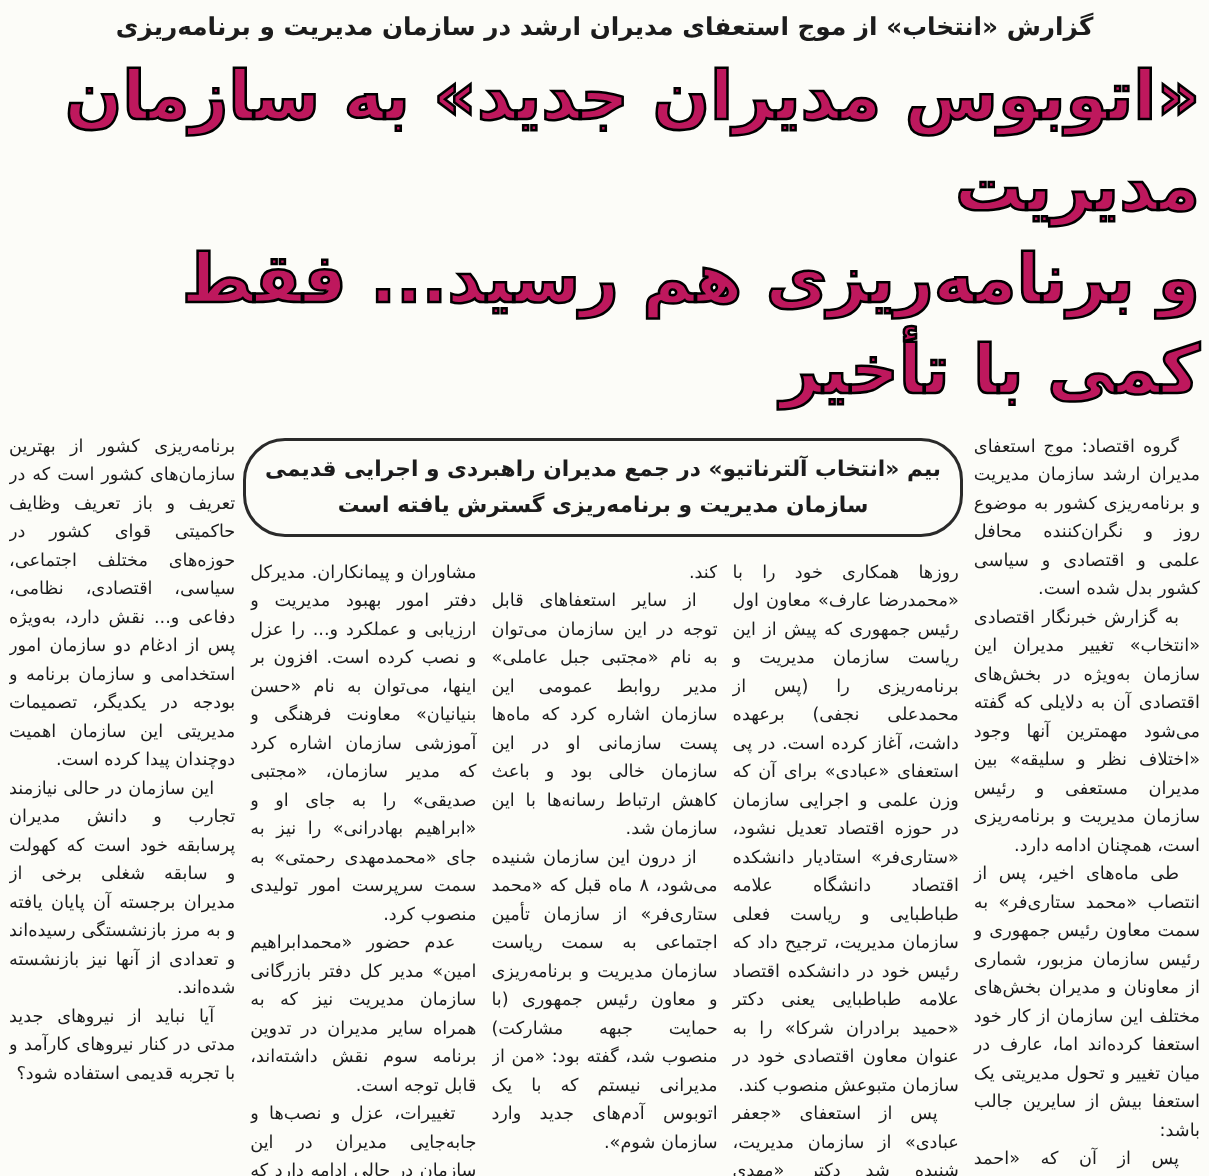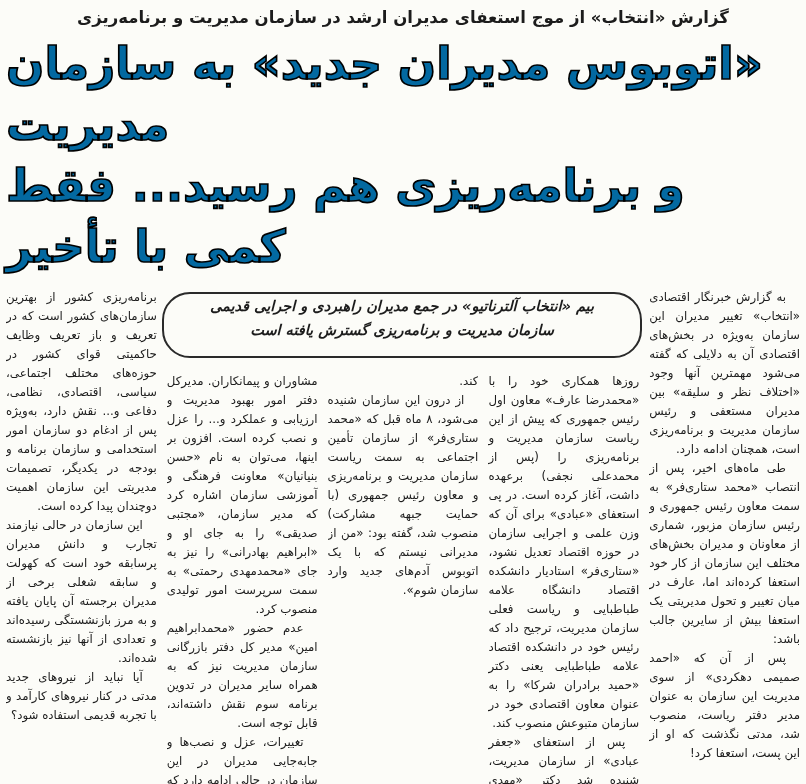--- a/index.html
+++ b/index.html
@@ -15,47 +15,46 @@
 
   .kicker {
     text-align:center;
     font-size:16.5px;
     font-weight:bold;
     padding:6px 0 4px;
     letter-spacing:0;
   }
 
   .headline {
-    text-align:left;
+    text-align:right;
     font-weight:bold;
     font-size:45px;
     line-height:61px;
-    color:#0369a1;
+    color:#be185d;
     -webkit-text-stroke:1.7px #000;
     letter-spacing:-1px;
     margin-top:2px;
   }
 
   .body-wrap { position:relative; margin-top:11px; height:596px; }
 
   .lead-box {
     position:absolute;
     top:4px;
     right:158px;
     width:480px;
     height:66px;
     border:2px solid #2a2a2a;
     border-radius:28px;
     background:#fcfcf8;
     display:flex;
     flex-direction:column;
-    justify-content:flex-start;
+    justify-content:center;
     text-align:center;
     font-weight:bold;
-    font-style:italic;
     font-size:14.5px;
     line-height:24px;
     z-index:2;
     padding:0 10px;
   }
 
   .cols { display:flex; flex-direction:row; gap:10px; height:100%; }
   .col {
     flex:1 1 0;
     font-size:11.8px;
@@ -82,33 +81,35 @@
   <div class="body-wrap">
 
     <div class="lead-box">
       <div>بیم «انتخاب آلترناتیو» در جمع مدیران راهبردی و اجرایی قدیمی</div>
       <div>سازمان مدیریت و برنامه‌ریزی گسترش یافته است</div>
     </div>
 
     <div class="cols">
 
       <div class="col">
+        <p>گروه اقتصاد: موج استعفای مدیران ارشد سازمان مدیریت و برنامه‌ریزی کشور به موضوع روز و نگران‌کننده محافل علمی و اقتصادی و سیاسی کشور بدل شده است.</p>
         <p>به گزارش خبرنگار اقتصادی «انتخاب» تغییر مدیران این سازمان به‌ویژه در بخش‌های اقتصادی آن به دلایلی که گفته می‌شود مهمترین آنها وجود «اختلاف نظر و سلیقه» بین مدیران مستعفی و رئیس سازمان مدیریت و برنامه‌ریزی است، همچنان ادامه دارد.</p>
         <p>طی ماه‌های اخیر، پس از انتصاب «محمد ستاری‌فر» به سمت معاون رئیس جمهوری و رئیس سازمان مزبور، شماری از معاونان و مدیران بخش‌های مختلف این سازمان از کار خود استعفا کرده‌اند اما، عارف در میان تغییر و تحول مدیریتی یک استعفا بیش از سایرین جالب باشد:</p>
         <p>پس از آن که «احمد صمیمی دهکردی» از سوی مدیریت این سازمان به عنوان مدیر دفتر ریاست، منصوب شد، مدتی نگذشت که او از این پست، استعفا کرد!</p>
 
       </div>
 
       <div class="col pad-top">
         <p class="cont">روزها همکاری خود را با «محمدرضا عارف» معاون اول رئیس جمهوری که پیش از این ریاست سازمان مدیریت و برنامه‌ریزی را (پس از محمدعلی نجفی) برعهده داشت، آغاز کرده است. در پی استعفای «عبادی» برای آن که وزن علمی و اجرایی سازمان در حوزه اقتصاد تعدیل نشود، «ستاری‌فر» استادیار دانشکده اقتصاد دانشگاه علامه طباطبایی و ریاست فعلی سازمان مدیریت، ترجیح داد که رئیس خود در دانشکده اقتصاد علامه طباطبایی یعنی دکتر «حمید برادران شرکا» را به عنوان معاون اقتصادی خود در سازمان متبوعش منصوب کند.</p>
         <p>پس از استعفای «جعفر عبادی» از سازمان مدیریت، شنیده شد دکتر «مهدی عسلی» رئیس دفتر اقتصاد کلان سازمان مدیریت نیز استعفای خود را تقدیم ستاری‌فر کرده و او نیز ترجیح داده است که همچنان عضو هیأت علمی مؤسسه عالی پژوهش در برنامه‌ریزی و توسعه (از زیرمجموعه‌های سازمان مدیریت) بماند و نزد همکار مسئول پیشین خود یعنی دکتر «مسعود نیلی» انجام وظیفه</p>
       </div>
 
       <div class="col pad-top">
         <p class="cont">کند.</p>
+        <p>از سایر استعفاهای قابل توجه در این سازمان می‌توان به نام «مجتبی جبل عاملی» مدیر روابط عمومی این سازمان اشاره کرد که ماه‌ها پست سازمانی او در این سازمان خالی بود و باعث کاهش ارتباط رسانه‌ها با این سازمان شد.</p>
         <p>از درون این سازمان شنیده می‌شود، ۸ ماه قبل که «محمد ستاری‌فر» از سازمان تأمین اجتماعی به سمت ریاست سازمان مدیریت و برنامه‌ریزی و معاون رئیس جمهوری (با حمایت جبهه مشارکت) منصوب شد، گفته بود: «من از مدیرانی نیستم که با یک اتوبوس آدم‌های جدید وارد سازمان شوم».</p>
 
       </div>
 
       <div class="col pad-top">
         <p class="cont">مشاوران و پیمانکاران. مدیرکل دفتر امور بهبود مدیریت و ارزیابی و عملکرد و... را عزل و نصب کرده است. افزون بر اینها، می‌توان به نام «حسن بنیانیان» معاونت فرهنگی و آموزشی سازمان اشاره کرد که مدیر سازمان، «مجتبی صدیقی» را به جای او و «ابراهیم بهادرانی» را نیز به جای «محمدمهدی رحمتی» به سمت سرپرست امور تولیدی منصوب کرد.</p>
         <p>عدم حضور «محمدابراهیم امین» مدیر کل دفتر بازرگانی سازمان مدیریت نیز که به همراه سایر مدیران در تدوین برنامه سوم نقش داشته‌اند، قابل توجه است.</p>
         <p>تغییرات، عزل و نصب‌ها و جابه‌جایی مدیران در این سازمان در حالی ادامه دارد که بیم «انتخاب آلترناتیو» در میان برخی از مدیران راهبردی و اجرایی قدیمی این سازمان گسترش پیدا کرده است و آنها، از این که از مسئولیت خود کنار گذاشته شوند، یا این که با مدیر انتصابی جدید سر ناسازگاری پیدا کنند، نگران هستند.</p>
 
       </div>

